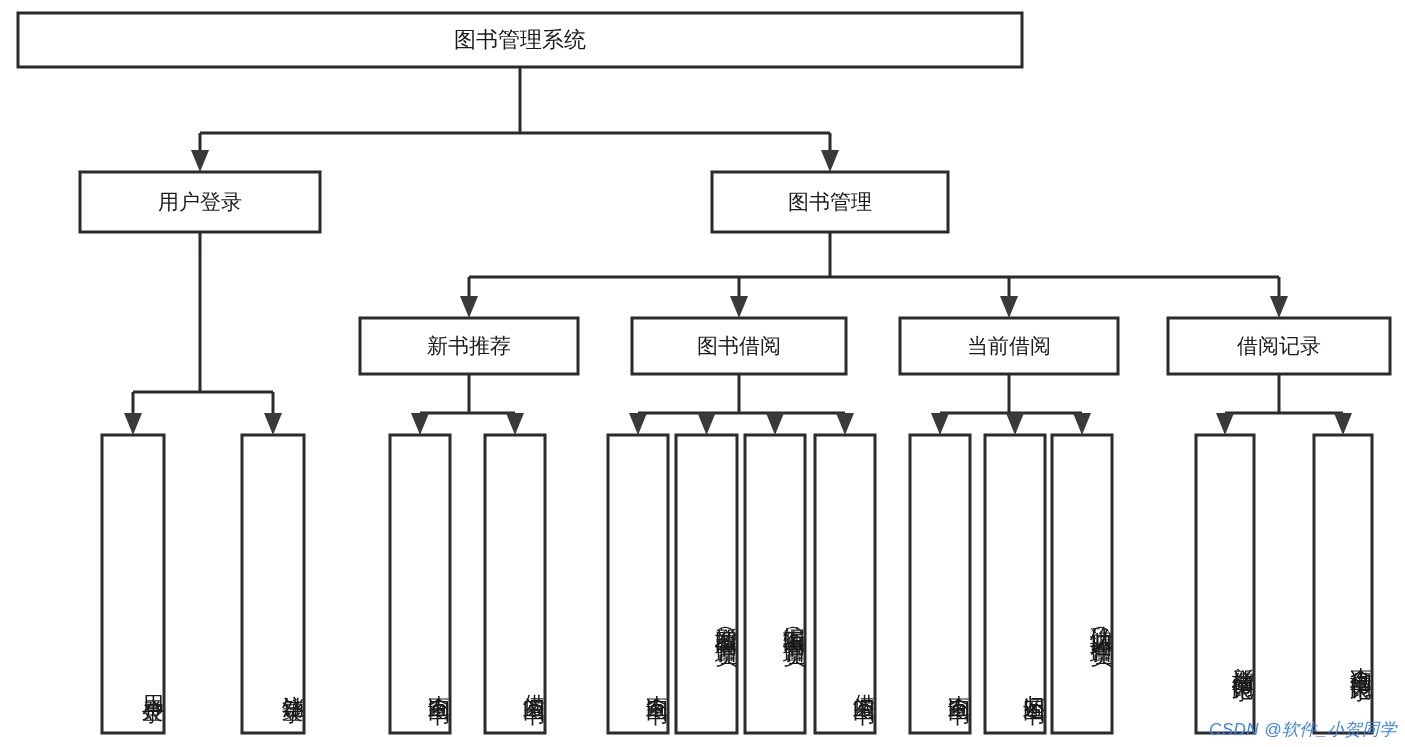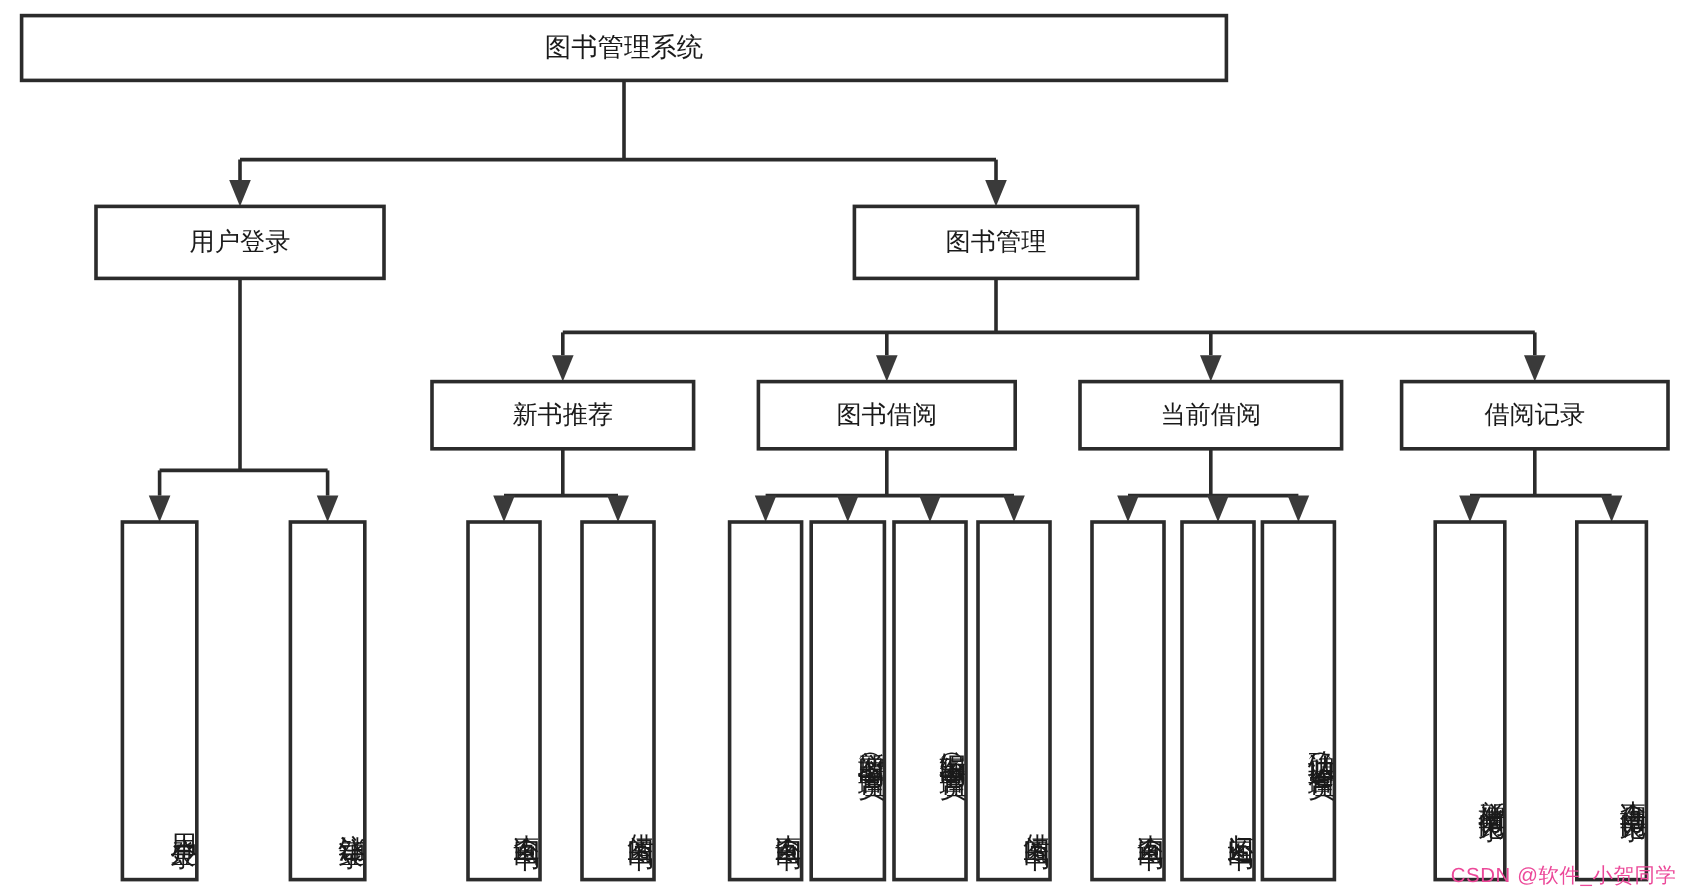--- a/index.html
+++ b/index.html
@@ -64,23 +64,24 @@
     justify-content: center;
     white-space: nowrap;
     pointer-events: none;
   }
   .watermark {
     position: absolute;
     right: 8px;
     bottom: 6px;
     font-family: "Liberation Sans", "DejaVu Sans", sans-serif;
     font-size: 17px;
-    color: #ec4899;
+    color: #3b82f6;
     letter-spacing: 0.5px;
     white-space: nowrap;
+    font-style: italic;
   }
 </style>
 </head>
 <body>
 
 <div id="diagram-root">
 
   <svg class="flow" viewBox="0 0 1405 747">
     <g id="connectors">
         <line x1="520" y1="67" x2="520" y2="133" class="link-line"></line>

